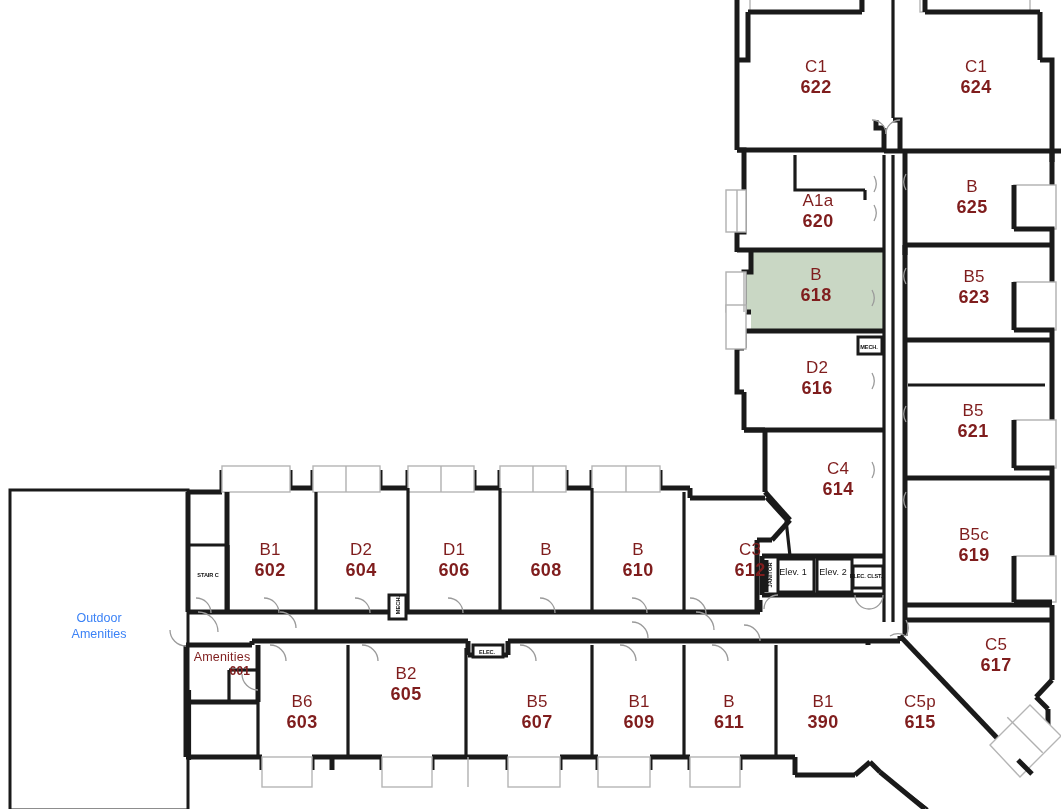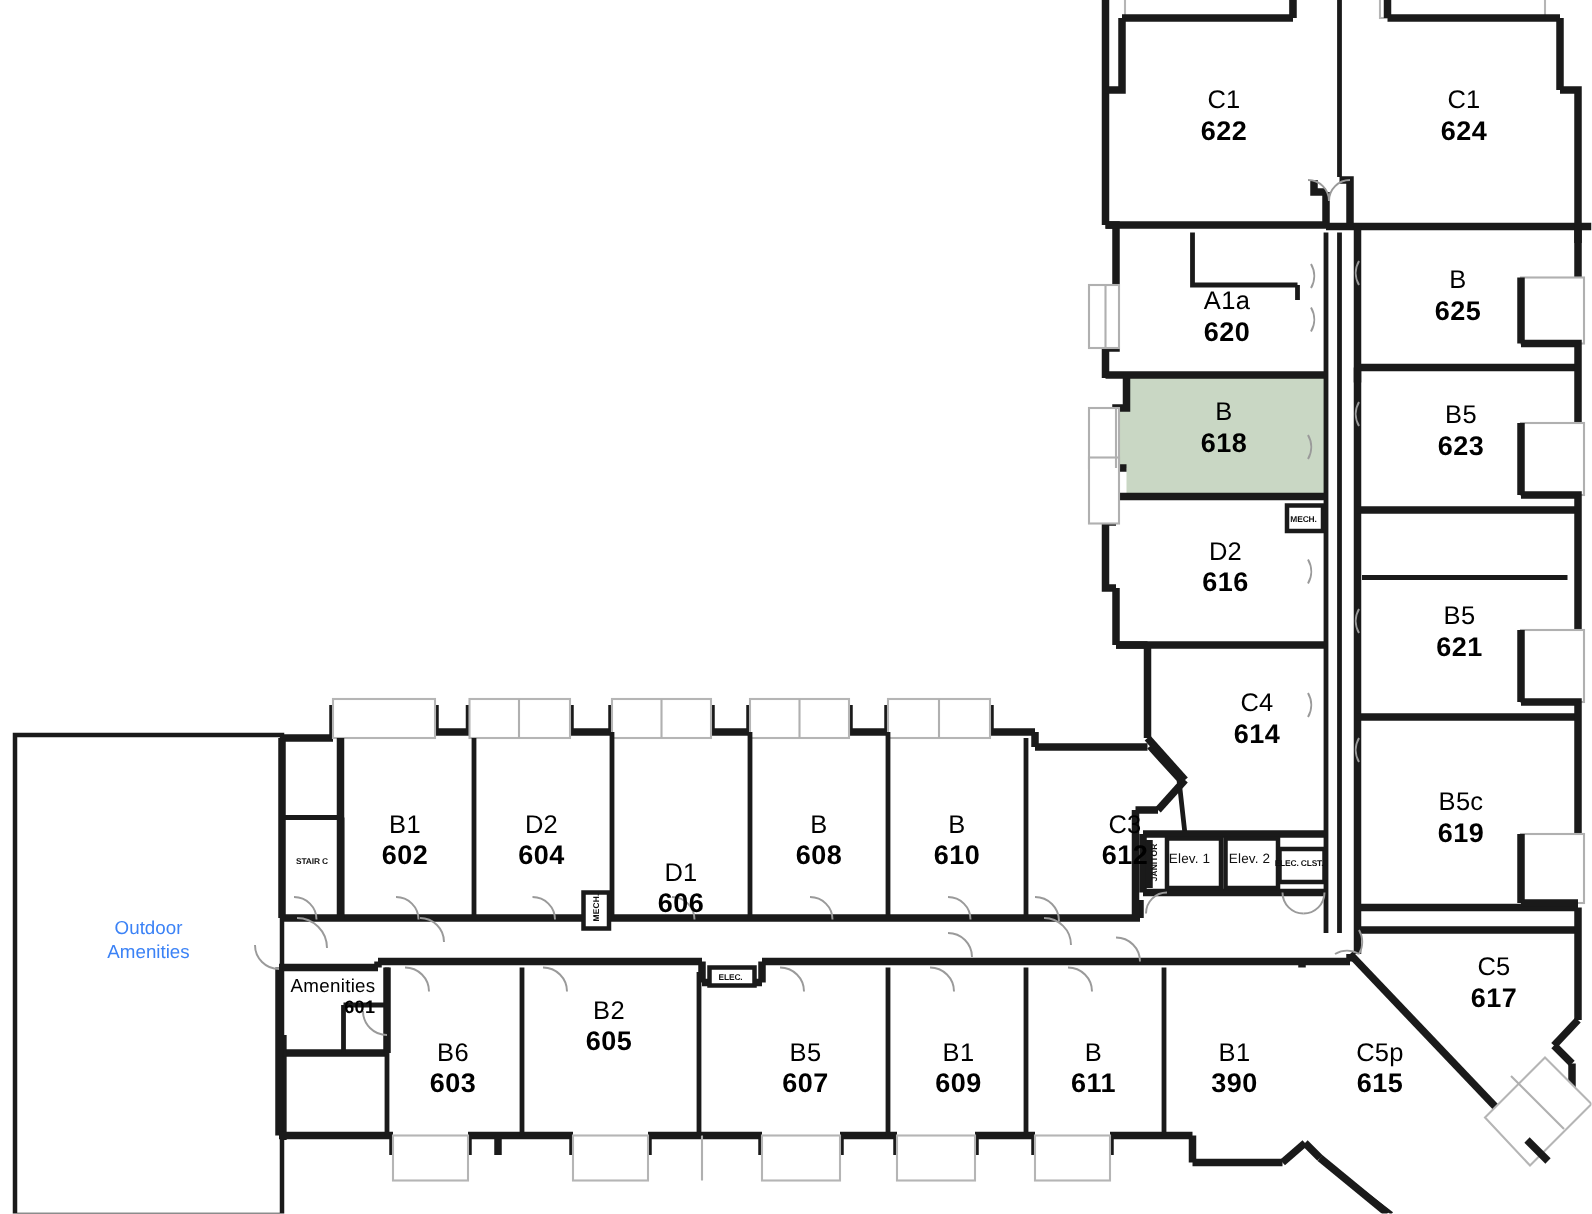--- a/index.html
+++ b/index.html
@@ -26,21 +26,21 @@
     top: 0; left: 0;
     width: 1061px;
     height: 809px;
     display: block;
   }
   
   .unit-label {
     position: absolute;
     text-align: center;
     line-height: 1.0;
-    color: #000000;
+    color: #7f1d1d;
     user-select: none;
     transform: translate(-50%, -50%);
     white-space: nowrap;
   }
   .unit-label .plan-type {
     font-size: 17px;
     font-weight: 400;
     letter-spacing: 0.2px;
     display: block;
     margin-bottom: 3px;
@@ -442,21 +442,21 @@
         <span class="unit-num">617</span>
       </div>
       <div class="unit-label" style="left: 270px; top: 560px;">
         <span class="plan-type">B1</span>
         <span class="unit-num">602</span>
       </div>
       <div class="unit-label" style="left: 361px; top: 560px;">
         <span class="plan-type">D2</span>
         <span class="unit-num">604</span>
       </div>
-      <div class="unit-label" style="left: 454px; top: 560px; margin-top: 32px;">
+      <div class="unit-label" style="left: 454px; top: 560px;">
         <span class="plan-type">D1</span>
         <span class="unit-num">606</span>
       </div>
       <div class="unit-label" style="left: 546px; top: 560px;">
         <span class="plan-type">B</span>
         <span class="unit-num">608</span>
       </div>
       <div class="unit-label" style="left: 638px; top: 560px;">
         <span class="plan-type">B</span>
         <span class="unit-num">610</span>

